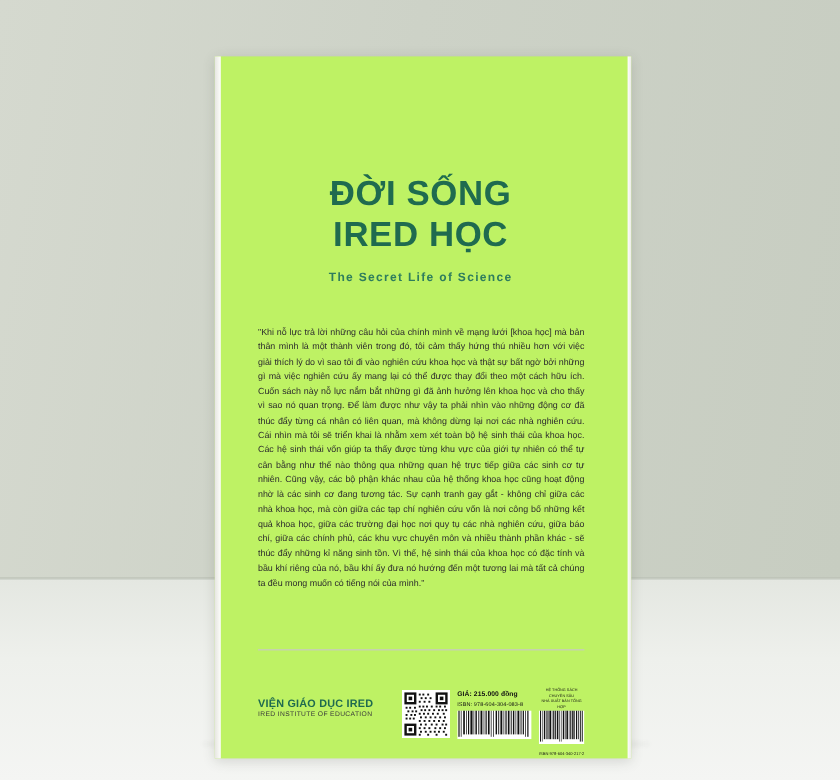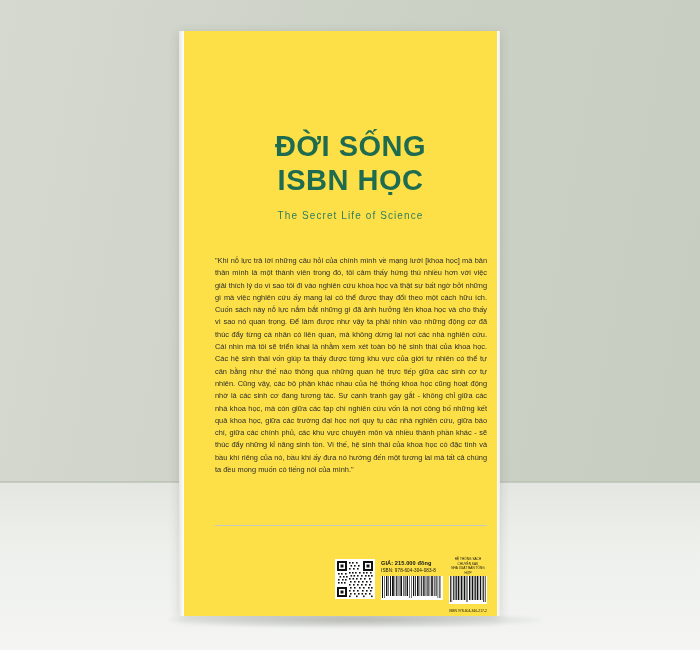--- a/index.html
+++ b/index.html
@@ -72,24 +72,24 @@
     width: 374px;
     height: 16px;
     background: radial-gradient(ellipse at center, rgba(80,85,75,0.30) 0%, rgba(80,85,75,0.10) 55%, rgba(80,85,75,0) 75%);
     filter: blur(1px);
   }
 
   
   .book {
     position: absolute;
     left: 179px;
-    top: 31px;
-    width: 321px;
+    top: 47px;
+    width: 347px;
     height: 585px;
-    background: #fde047;
+    background: #bef264;
     box-shadow: 0 2px 10px rgba(60,65,55,0.18);
   }
   .book-inner-edge {
     position: absolute;
     left: 0;
     top: 0;
     width: 5px;
     height: 100%;
     background: linear-gradient(90deg, #e6e6e1 0%, #fdfdfb 100%);
   }
@@ -115,21 +115,21 @@
     font-weight: bold;
     font-size: 29px;
     letter-spacing: 0.5px;
     line-height: 34px;
     white-space: nowrap;
   }
   .subtitle {
     margin-top: 13px;
     color: #2e7d5d;
     font-size: 10px;
-    font-weight: normal;
+    font-weight: bold;
     letter-spacing: 1.1px;
   }
 
   
   .blurb {
     position: absolute;
     left: 36px;
     top: 224px;
     width: 272px;
     color: #2c2c2c;
@@ -252,30 +252,34 @@
   <div class="floor-line"></div>
 
   <div class="book-shadow"></div>
 
   <div class="book">
     <div class="book-inner-edge"></div>
     <div class="book-right-edge"></div>
 
     <div class="title-block">
       <div class="title-line">ĐỜI SỐNG</div>
-      <div class="title-line">ISBN HỌC</div>
+      <div class="title-line">IRED HỌC</div>
       <div class="subtitle">The Secret Life of Science</div>
     </div>
 
     <div class="blurb">"Khi nỗ lực trả lời những câu hỏi của chính mình về mạng lưới [khoa học] mà bản thân mình là một thành viên trong đó, tôi cảm thấy hứng thú nhiều hơn với việc giải thích lý do vì sao tôi đi vào nghiên cứu khoa học và thật sự bất ngờ bởi những gì mà việc nghiên cứu ấy mang lại có thể được thay đổi theo một cách hữu ích. Cuốn sách này nỗ lực nắm bắt những gì đã ảnh hưởng lên khoa học và cho thấy vì sao nó quan trọng. Để làm được như vậy ta phải nhìn vào những động cơ đã thúc đẩy từng cá nhân có liên quan, mà không dừng lại nơi các nhà nghiên cứu. Cái nhìn mà tôi sẽ triển khai là nhằm xem xét toàn bộ hệ sinh thái của khoa học. Các hệ sinh thái vốn giúp ta thấy được từng khu vực của giới tự nhiên có thể tự cân bằng như thế nào thông qua những quan hệ trực tiếp giữa các sinh cơ tự nhiên. Cũng vậy, các bộ phận khác nhau của hệ thống khoa học cũng hoạt động nhờ là các sinh cơ đang tương tác. Sự cạnh tranh gay gắt - không chỉ giữa các nhà khoa học, mà còn giữa các tạp chí nghiên cứu vốn là nơi công bố những kết quả khoa học, giữa các trường đại học nơi quy tụ các nhà nghiên cứu, giữa báo chí, giữa các chính phủ, các khu vực chuyên môn và nhiều thành phần khác - sẽ thúc đẩy những kỉ năng sinh tồn. Vì thế, hệ sinh thái của khoa học có đặc tính và bầu khí riêng của nó, bầu khí ấy đưa nó hướng đến một tương lai mà tất cả chúng ta đều mong muốn có tiếng nói của mình."</div>
 
     <div class="divider"></div>
 
     <div class="footer">
 
+      <div class="publisher">
+        <div class="pub-name">VIỆN GIÁO DỤC IRED</div>
+        <div class="pub-sub">IRED INSTITUTE OF EDUCATION</div>
+      </div>
 
       <div class="qr">
         <svg width="40" height="40" viewBox="0 0 40 40" aria-hidden="true">
           <rect x="0" y="0" width="40" height="40" fill="#ffffff"></rect>
           <g fill="#111111">
             <rect x="2" y="2" width="10" height="10"></rect>
               <rect x="4" y="4" width="6" height="6" fill="#fff"></rect>
               <rect x="5.5" y="5.5" width="3" height="3"></rect>
             <rect x="28" y="2" width="10" height="10"></rect>
               <rect x="30" y="4" width="6" height="6" fill="#fff"></rect>

